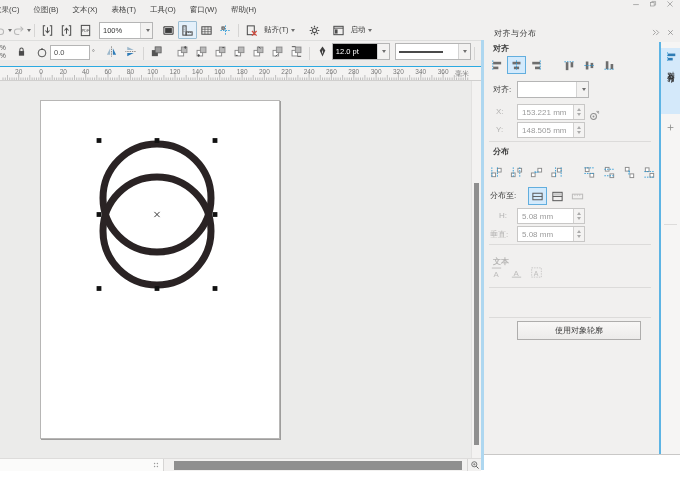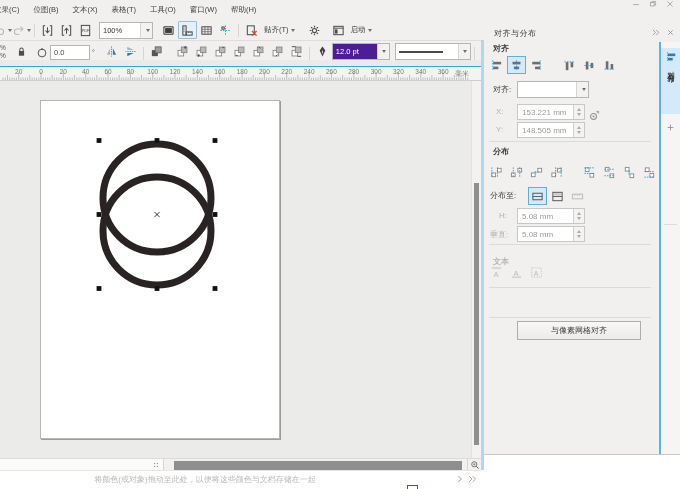--- a/index.html
+++ b/index.html
@@ -17,21 +17,21 @@
   #tb-std{top:20px;height:20px;border-bottom:1px solid #dededd;}
   #tb-prop{top:41px;height:19px;border-bottom:1px solid #d8d7d6;align-items:flex-end;}
   .tbtn{width:17px;height:16px;flex:none;display:flex;align-items:center;justify-content:center;color:#4c4c4c;border:1px solid transparent;border-radius:1px;}
   .tbtn svg{width:13px;height:13px;}
   .tbtn.disabled{color:#b9b9b9;}
   .tbtn.pressed{border-color:#9bbdd3;background:#e4f0fa;}
   .dd{width:0;height:0;border-left:2.5px solid transparent;border-right:2.5px solid transparent;border-top:3px solid #6f6f6f;margin-left:2px;flex:none;}
   .sep{width:1px;height:13px;background:#d6d5d4;margin:0 3px;flex:none;}
   .combo{height:15px;background:#fff;border:1px solid #b5b5b5;display:flex;align-items:stretch;font-size:7.5px;color:#333;flex:none;}
   .combo .val{display:flex;align-items:center;padding:4px 3px;white-space:nowrap;overflow:hidden;}
-  .combo.sel .val{background:#4c1d95;color:#fff;}
+  .combo.sel .val{background:#000000;color:#fff;}
   .combo .dbtn{width:11px;border-left:1px solid #d4d4d4;background:#f3f2f1;display:flex;align-items:center;justify-content:center;}
   .linesample{display:block;width:44px;height:2px;background:#4a4a4a;}
   .labeldd{display:flex;align-items:center;font-size:7.5px;color:#3c3c3c;padding:0 3px;flex:none;white-space:nowrap;}
   .scalestack{display:flex;flex-direction:column;justify-content:center;font-size:6.5px;color:#555;line-height:8px;width:12px;flex:none;}
   .anglectl{display:flex;align-items:center;flex:none;color:#4c4c4c;}
   .anglectl svg{width:12px;height:12px;}
   .afield{width:32px;height:13px;border:1px solid #b5b5b5;background:#fff;font-size:7.5px;display:flex;align-items:center;padding:0 3px;margin-left:2px;}
   .adeg{font-size:7px;margin-left:2px;color:#555;}
   .spacer{flex:none;}
   
@@ -719,34 +719,20 @@
       </div>
     <div id="navbtn">
         <svg viewBox="0 0 14 14">
           <circle cx="6" cy="6" r="3.6" stroke="currentColor" fill="none" stroke-width="1.1"></circle>
           <path d="M8.8 8.8 12 12" stroke="currentColor" stroke-width="1.4"></path>
           <path d="M4.2 6h3.6M6 4.2v3.6" stroke="currentColor" stroke-width="0.7"></path>
         </svg>
       </div>
   </div>
 
-  <div id="palette">
-    <span id="palette-hint">将颜色(或对象)拖动至此处，以便将这些颜色与文档存储在一起</span>
-    <span id="swatch"></span>
-    <span id="chev1" class="pchev">
-        <svg viewBox="0 0 14 14">
-          <path d="M4.5 3 9 7l-4.5 4" stroke="currentColor" fill="none" stroke-width="1.1"></path>
-        </svg>
-      </span>
-    <span id="chev2" class="pchev">
-        <svg viewBox="0 0 14 14">
-          <path d="M3 3l4 4-4 4M8 3l4 4-4 4" stroke="currentColor" fill="none" stroke-width="1.1"></path>
-        </svg>
-      </span>
-  </div>
 
   <aside id="docker">
     <div id="dk-header">
       <span id="dk-title">对齐与分布</span>
       <span id="dk-hbtns">
         <span class="hb" id="dk-collapse">
             <svg viewBox="0 0 14 14">
               <path d="M3 3l4 4-4 4M8 3l4 4-4 4" stroke="currentColor" fill="none" stroke-width="1.1"></path>
             </svg>
           </span>
@@ -985,21 +971,21 @@
               <svg viewBox="0 0 14 14">
                 <text x="4" y="10.5" font-size="7.5" fill="currentColor">A</text>
                 <rect x="1.8" y="2" width="10.4" height="10" fill="none" stroke="currentColor" stroke-dasharray="1.5 1.2" stroke-width="0.8"></rect>
               </svg>
             </span>
           </span>
         </div>
 
       <div class="dk-div" style="top:245px"></div>
       <div class="dk-div" style="top:275px"></div>
-      <div id="pxgrid-btn">与像素网格对齐</div>
+      <div id="pxgrid-btn">使用对象轮廓</div>
     </div>
 
     <div id="tabstrip">
       <div id="side-tab">
         <span id="tab-icon" class="icon">
             <svg viewBox="0 0 14 14">
               <path d="M3 1.5v11" stroke="#2e9bd6" stroke-dasharray="1.6 1.2" stroke-width="1" fill="none"></path>
               <rect x="3.4" y="3" width="8.6" height="3" fill="currentColor"></rect>
               <rect x="3.4" y="8" width="5.6" height="3" fill="currentColor"></rect>
             </svg>

